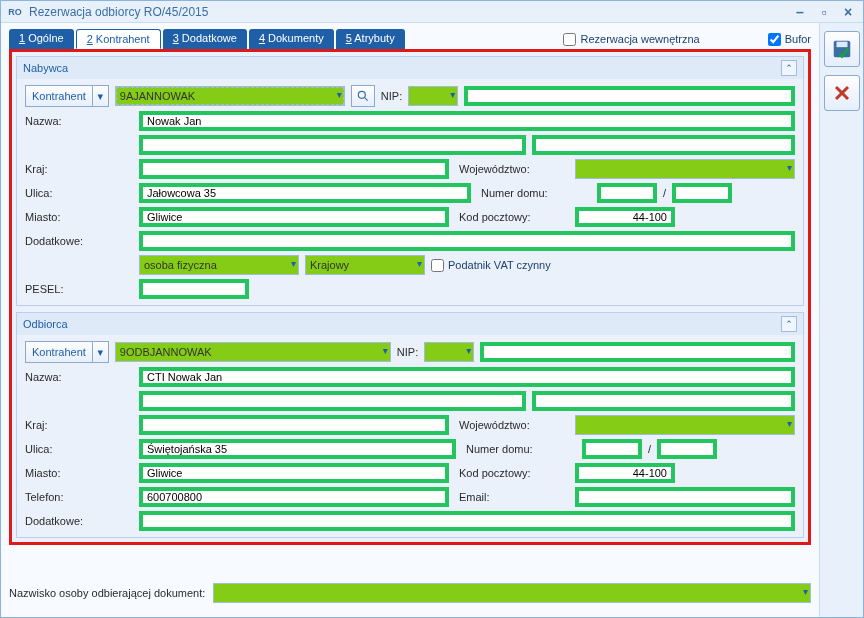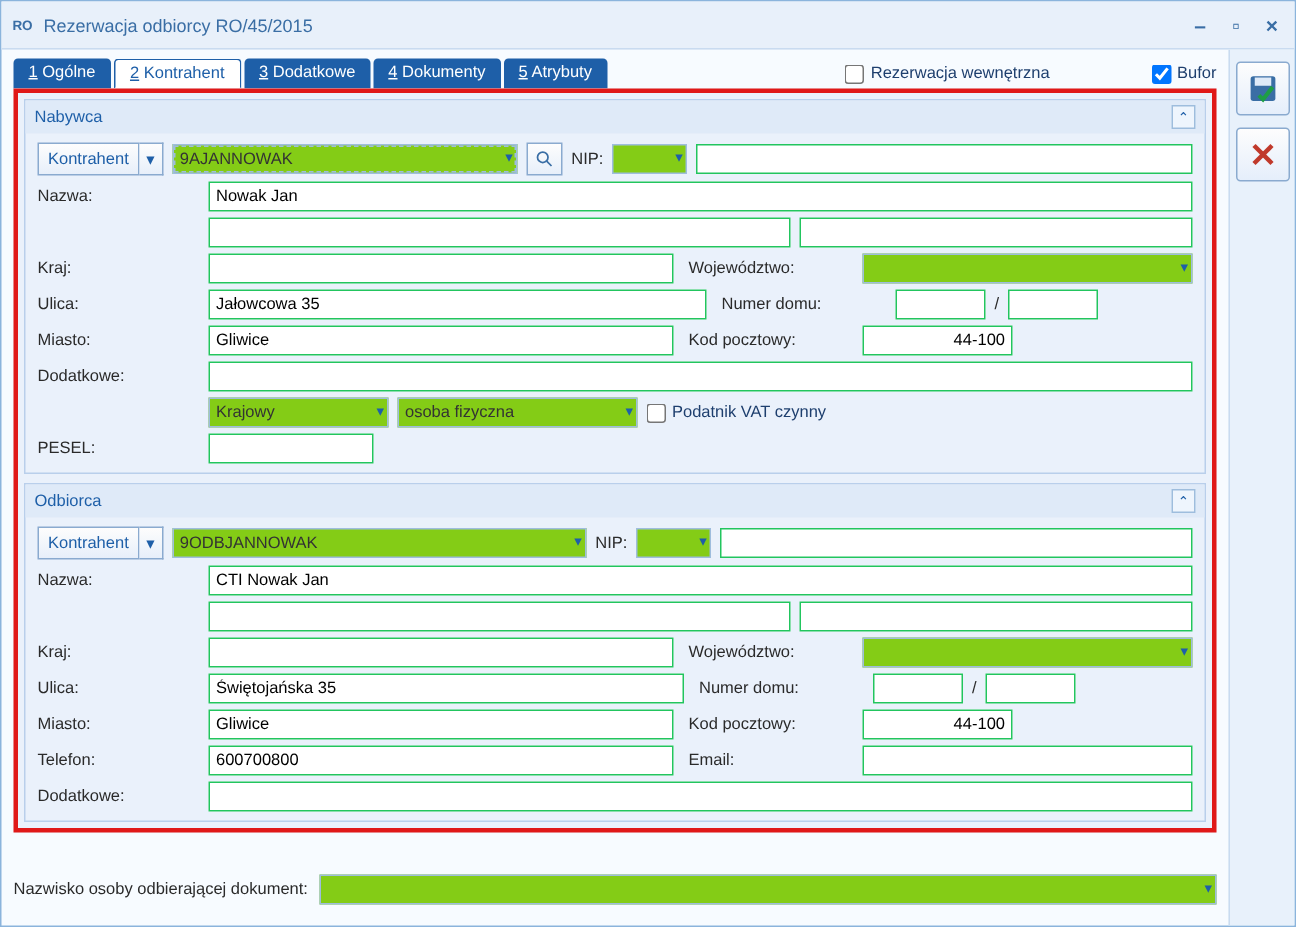--- a/index.html
+++ b/index.html
@@ -1,21 +1,21 @@
 <!DOCTYPE html>
 <html><head>
 <meta charset="utf-8">
 <style>
   * { box-sizing: border-box; }
   html, body { margin:0; padding:0; font-family: Tahoma, Verdana, sans-serif; font-size:11px; color:#333; }
   body { width:864px; height:618px; background:#fff; }
 
   
   .window { width:864px; height:618px; border:1px solid #8bb4dc; background:#f7fbff; display:flex; flex-direction:column; }
-  .titlebar { height:32px; background:#e8f0fa; display:flex; align-items:center; padding:0 6px; border-bottom:1px solid #c9dbf0; }
+  .titlebar { height:22px; background:#e8f0fa; display:flex; align-items:center; padding:0 6px; border-bottom:1px solid #c9dbf0; }
   .titlebar .app-icon { width:16px; height:16px; background:#e8f0fa; border-radius:2px; margin-right:6px; display:flex; align-items:center; justify-content:center; color:#3a6ea5; font-size:9px; font-weight:bold; }
   .titlebar .title { color:#3a6ea5; font-size:12px; flex:1; }
   .titlebar .win-btns { display:flex; gap:6px; }
   .titlebar .win-btn { width:18px; height:14px; display:flex; align-items:center; justify-content:center; color:#3a6ea5; cursor:pointer; font-weight:bold; font-size:14px; line-height:10px; }
 
   .body-area { flex:1; display:flex; flex-direction:row; overflow:hidden; }
   .main-col { flex:1; padding:6px 8px 10px 8px; display:flex; flex-direction:column; overflow:hidden; }
   .side-col { width:44px; padding:8px 4px; display:flex; flex-direction:column; gap:8px; background:#e8f1fb; border-left:1px solid #c9dbf0; align-items:center; }
 
   
@@ -36,21 +36,21 @@
   .groupbox { border:1px solid #b9cfeb; background:#eaf1fb; }
   .group-head { display:flex; align-items:center; justify-content:space-between; padding:3px 6px; background:#dfeaf8; color:#1e5fa8; font-size:11px; }
   .group-head .collapse { width:16px; height:16px; background:#eef5fd; border:1px solid #9ebddd; display:flex; align-items:center; justify-content:center; color:#1e5fa8; font-size:9px; cursor:pointer; }
   .group-body { padding:6px 8px; }
 
   .form-row { display:flex; align-items:center; gap:6px; margin-bottom:4px; }
   .form-row:last-child { margin-bottom:0; }
   .lbl { color:#2a2a2a; min-width:108px; }
   .lbl-sm { color:#2a2a2a; }
 
-  .input { height:20px; border:1px solid #22c55e; background:#fff; padding:0 4px; font-family:inherit; font-size:11px; }
+  .input { height:20px; border:4px solid #22c55e; background:#fff; padding:0 4px; font-family:inherit; font-size:11px; }
 
   .btn { height:22px; padding:0 10px; background:linear-gradient(#fdfdfd,#e7effa); border:1px solid #8aaacf; color:#1e5fa8; cursor:pointer; display:inline-flex; align-items:center; font-size:11px; }
   .btn.split { padding:0 6px; }
   .btn.caret { width:16px; padding:0; justify-content:center; border-left:none; }
   .icon-btn { width:24px; height:22px; background:linear-gradient(#fdfdfd,#e7effa); border:1px solid #8aaacf; display:flex; align-items:center; justify-content:center; cursor:pointer; color:#3a6ea5; }
 
   .combo { position:relative; display:inline-flex; height:20px; border:1px solid #9ebddd; background:#84cc16; align-items:center; padding:0 16px 0 4px; min-width:20px; }
   .combo::after { content:"▾"; position:absolute; right:2px; top:2px; color:#1e5fa8; font-size:10px; }
 
   
@@ -163,25 +163,25 @@
               <input class="input" style="width: 100px; text-align: right;" value="44-100">
             </div>
 
             <div class="form-row">
               <span class="lbl">Dodatkowe:</span>
               <input class="input" style="flex: 1 1 0%;" value="">
             </div>
 
             <div class="form-row">
               <span class="lbl"></span>
+              <div class="combo" style="width:160px;">
+                <span>osoba fizyczna</span>
+              </div>
               <div class="combo" style="width:120px;">
                 <span>Krajowy</span>
-              </div>
-              <div class="combo" style="width:160px;">
-                <span>osoba fizyczna</span>
               </div>
               <label class="chk-row">
                 <input type="checkbox" style="">
                 <span>Podatnik VAT czynny</span>
               </label>
             </div>
 
             <div class="form-row">
               <span class="lbl">PESEL:</span>
               <input class="input" style="width: 110px;" value="">

